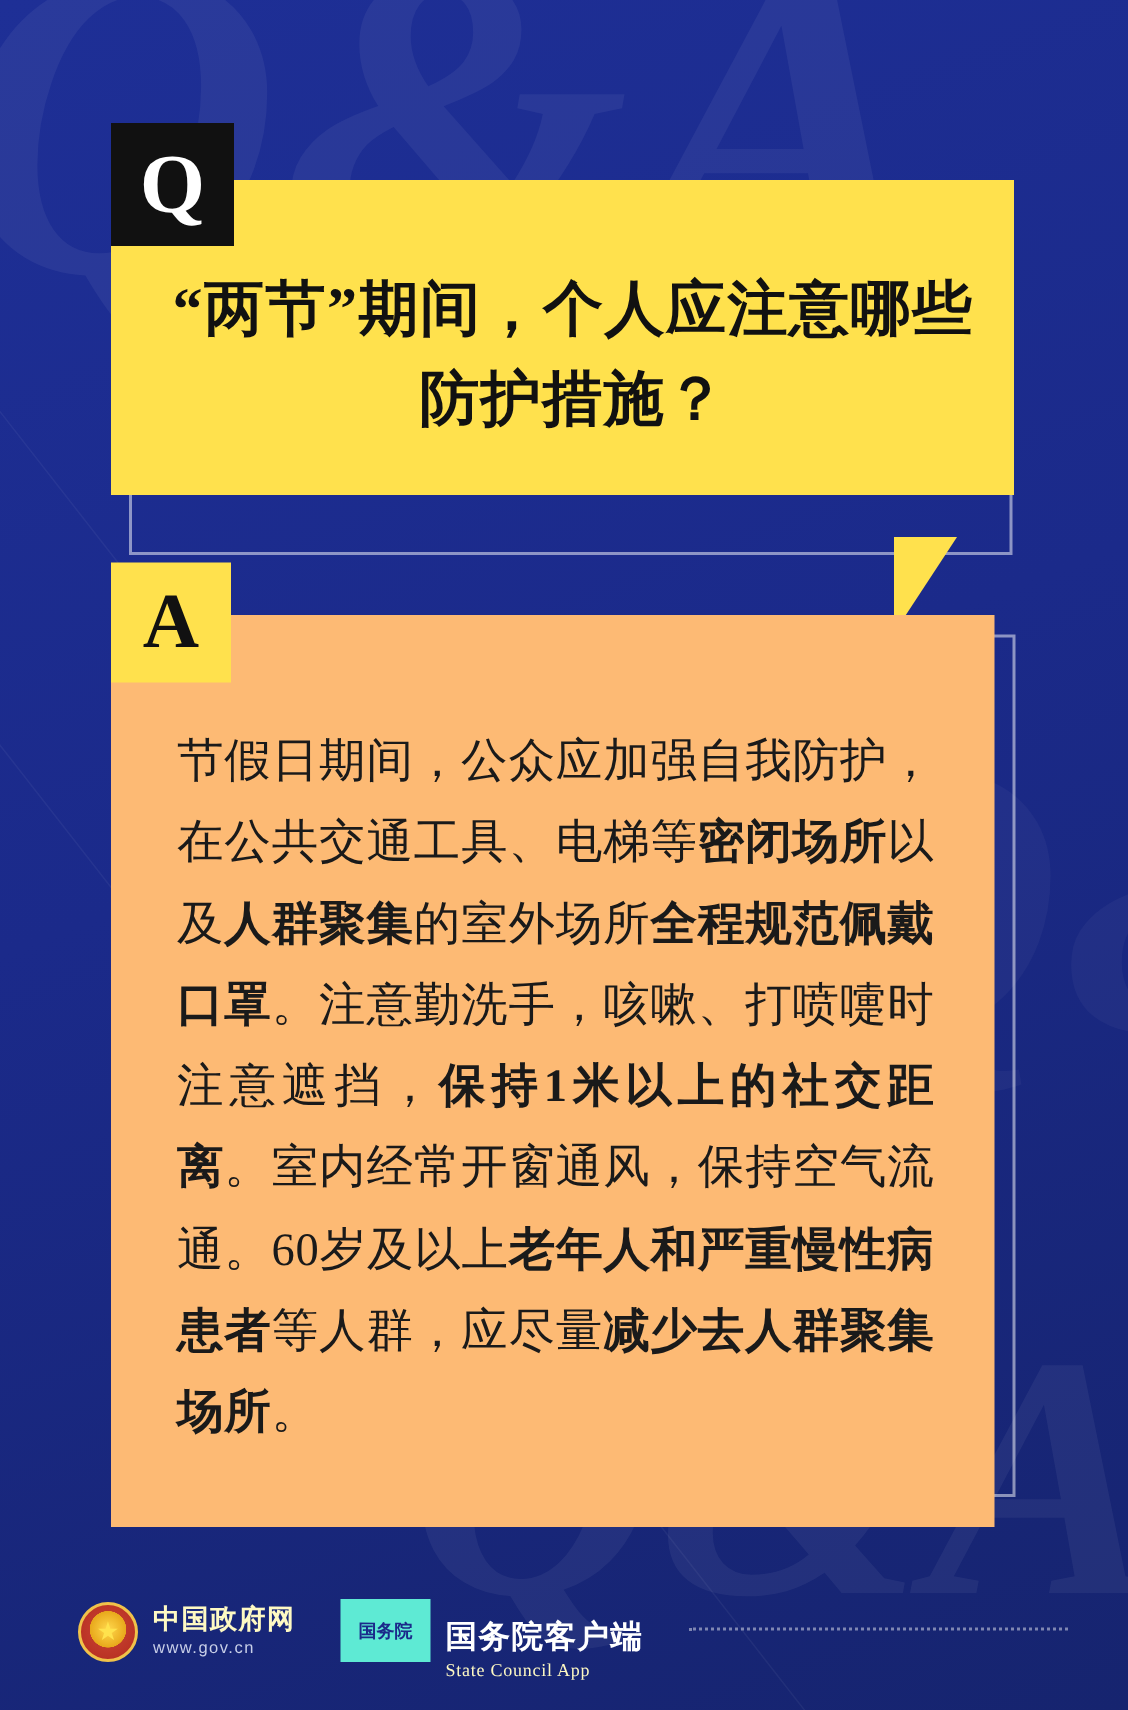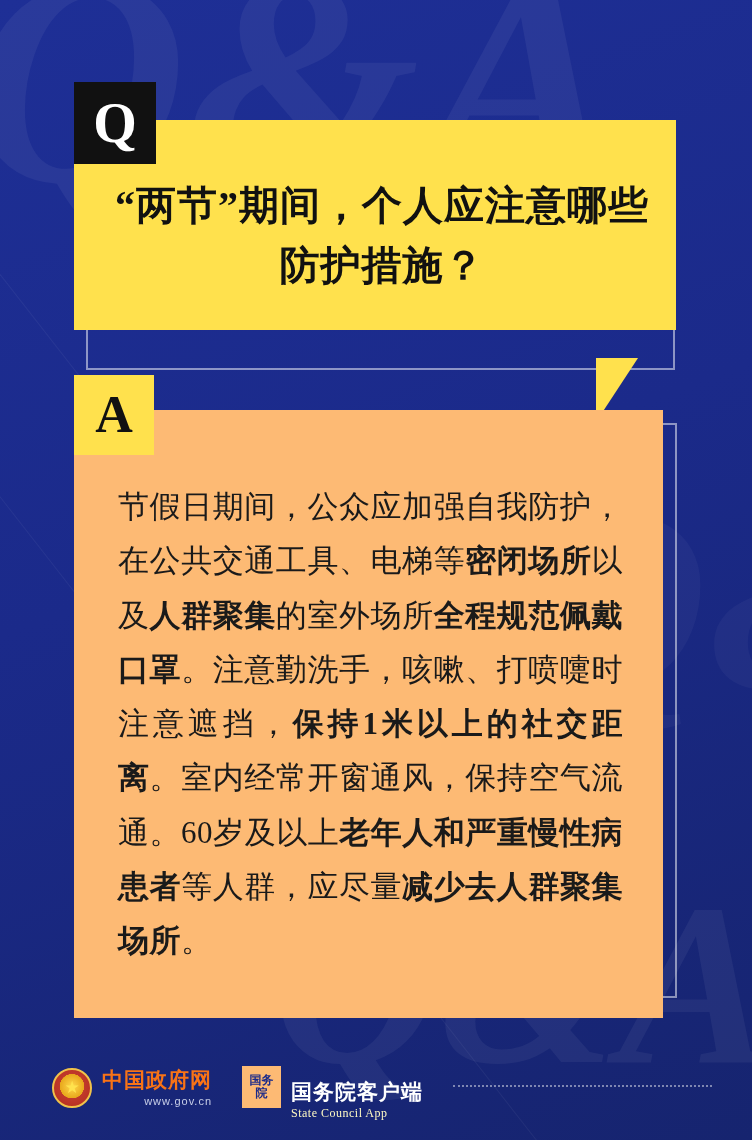--- a/index.html
+++ b/index.html
@@ -217,36 +217,35 @@
     transform: translate(-50%, -52%);
     color: #ffe24d;
     font-size: 17px;
     line-height: 1;
   }
   .gov-text {
     margin-left: 10px;
     line-height: 1.15;
   }
   .gov-name {
-    color: #f97316;
-    font-size: 21px;
+    color: #fef9c3;
+    font-size: 18px;
     font-weight: bold;
     letter-spacing: 1px;
   }
   .gov-url {
     color: #c8cfe8;
     font-size: 11px;
     letter-spacing: 1px;
     margin-top: 3px;
-    text-align: right;
   }
   .app-mark {
-    width: 39px;
+    width: 60px;
     height: 42px;
-    background: #fdba74;
+    background: #5eead4;
     color: #1b2a8a;
     font-size: 12px;
     font-weight: bold;
     display: flex;
     align-items: center;
     justify-content: center;
     text-align: center;
     line-height: 1.1;
     box-sizing: border-box;
     padding: 2px;

